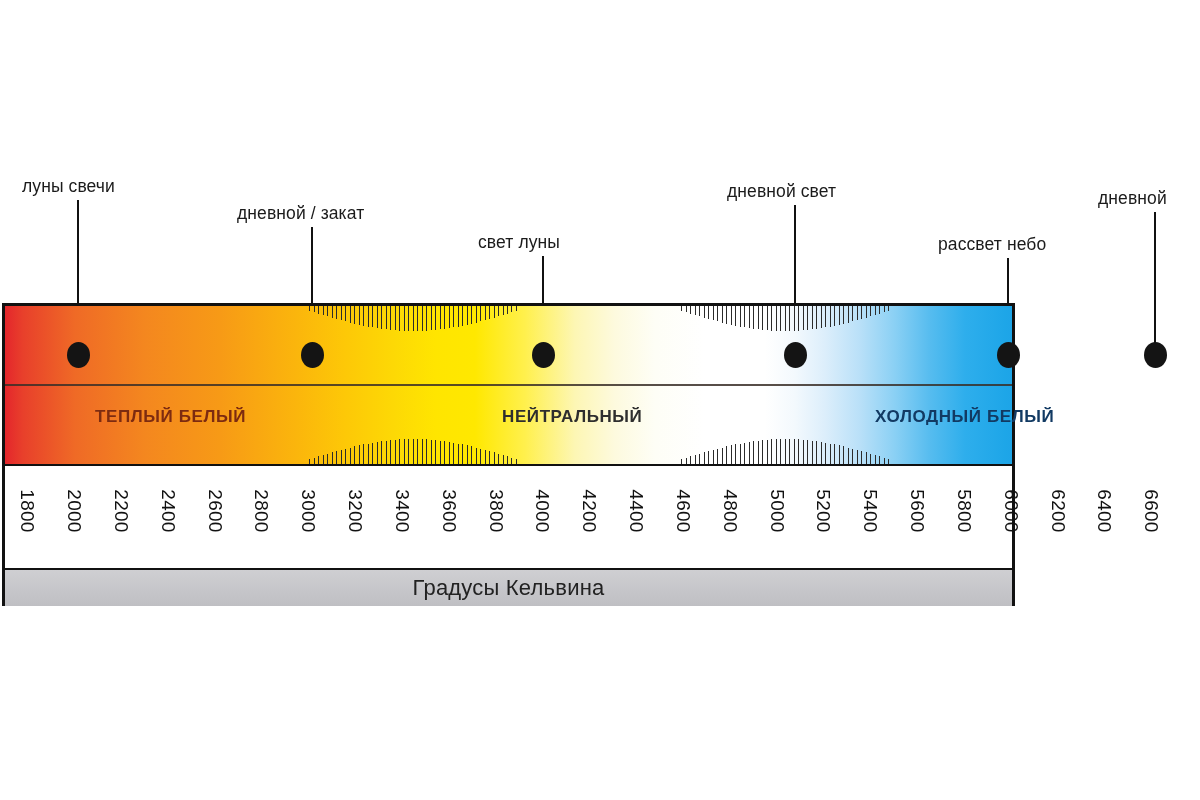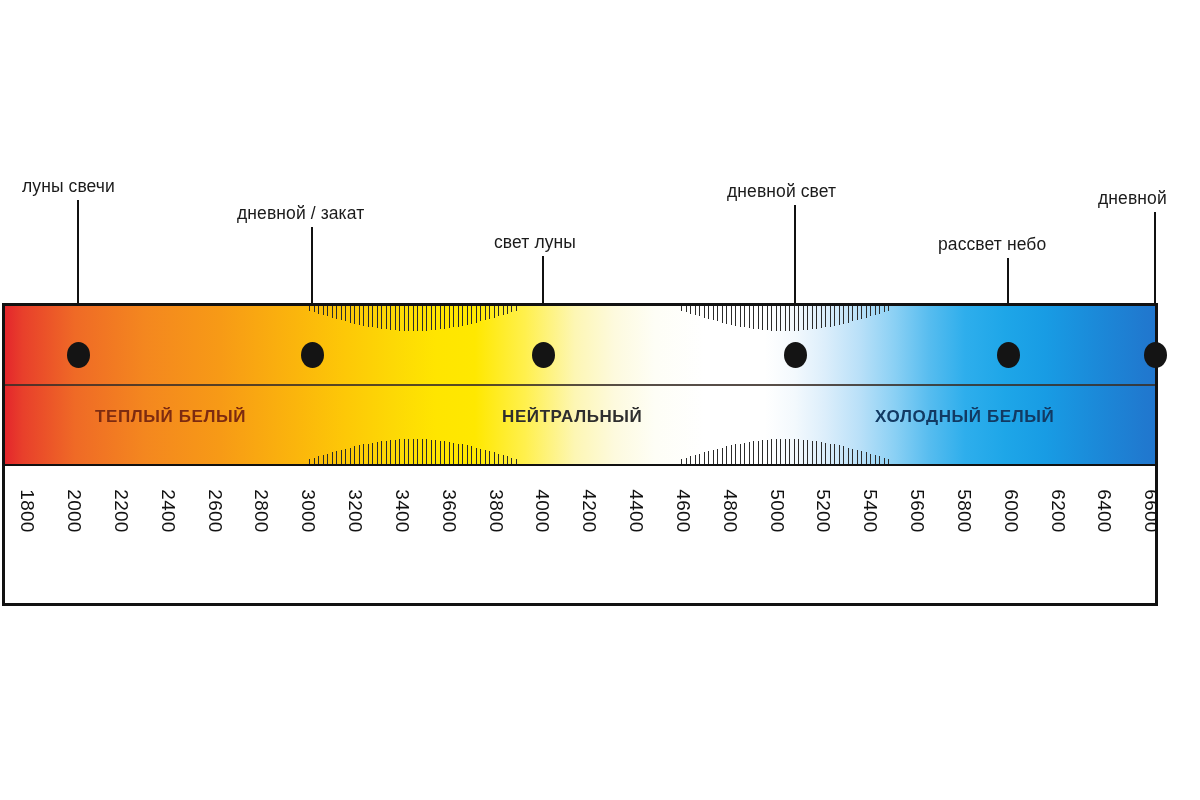--- a/index.html
+++ b/index.html
@@ -33,21 +33,21 @@
     position: absolute;
     width: 2px;
     background: #111111;
   }
 
   
   #chart-frame {
     position: absolute;
     left: 2px;
     top: 303px;
-    width: 1156px;
+    width: 1013px;
     height: 303px;
     border: 3px solid #111111;
     box-sizing: border-box;
     background: #ffffff;
   }
 
   
   #spectrum {
     position: relative;
     width: 100%;
@@ -180,21 +180,21 @@
   }
 </style>
 </head>
 <body>
 
 <div id="callouts">
     <div class="callout-text" style="left: 22px; top: 178px;">луны свечи</div>
     <div class="callout-line" style="left: 77px; top: 200px; height: 150px;"></div>
     <div class="callout-text" style="left: 237px; top: 205px;">дневной / закат</div>
     <div class="callout-line" style="left: 311px; top: 227px; height: 123px;"></div>
-    <div class="callout-text" style="left: 494px; top: 234px;">свет луны</div>
+    <div class="callout-text" style="left: 478px; top: 234px;">свет луны</div>
     <div class="callout-line" style="left: 542px; top: 256px; height: 94px;"></div>
     <div class="callout-text" style="left: 727px; top: 183px;">дневной свет</div>
     <div class="callout-line" style="left: 794px; top: 205px; height: 145px;"></div>
     <div class="callout-text" style="left: 938px; top: 236px;">рассвет небо</div>
     <div class="callout-line" style="left: 1007px; top: 258px; height: 92px;"></div>
     <div class="callout-text" style="left: 1098px; top: 190px;">дневной</div>
     <div class="callout-line" style="left: 1154px; top: 212px; height: 138px;"></div>
   </div>
 
 <div id="chart-frame">
@@ -482,13 +482,16 @@
         <span>6200</span>
       </div>
       <div class="kelvin-tick" style="left: 1099.17px;">
         <span>6400</span>
       </div>
       <div class="kelvin-tick" style="left: 1146px;">
         <span>6600</span>
       </div>
     </div>
 
+  <div id="kelvin-caption-bar">
+    <div id="kelvin-caption">Градусы Кельвина</div>
+  </div>
 </div>
 
 </body></html>

